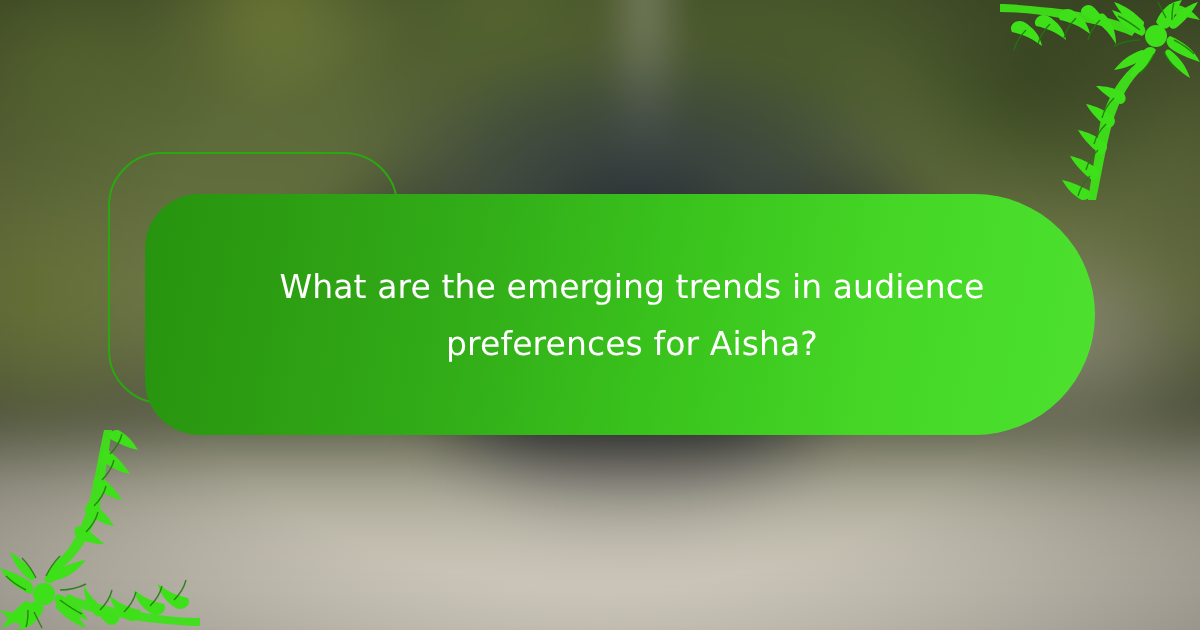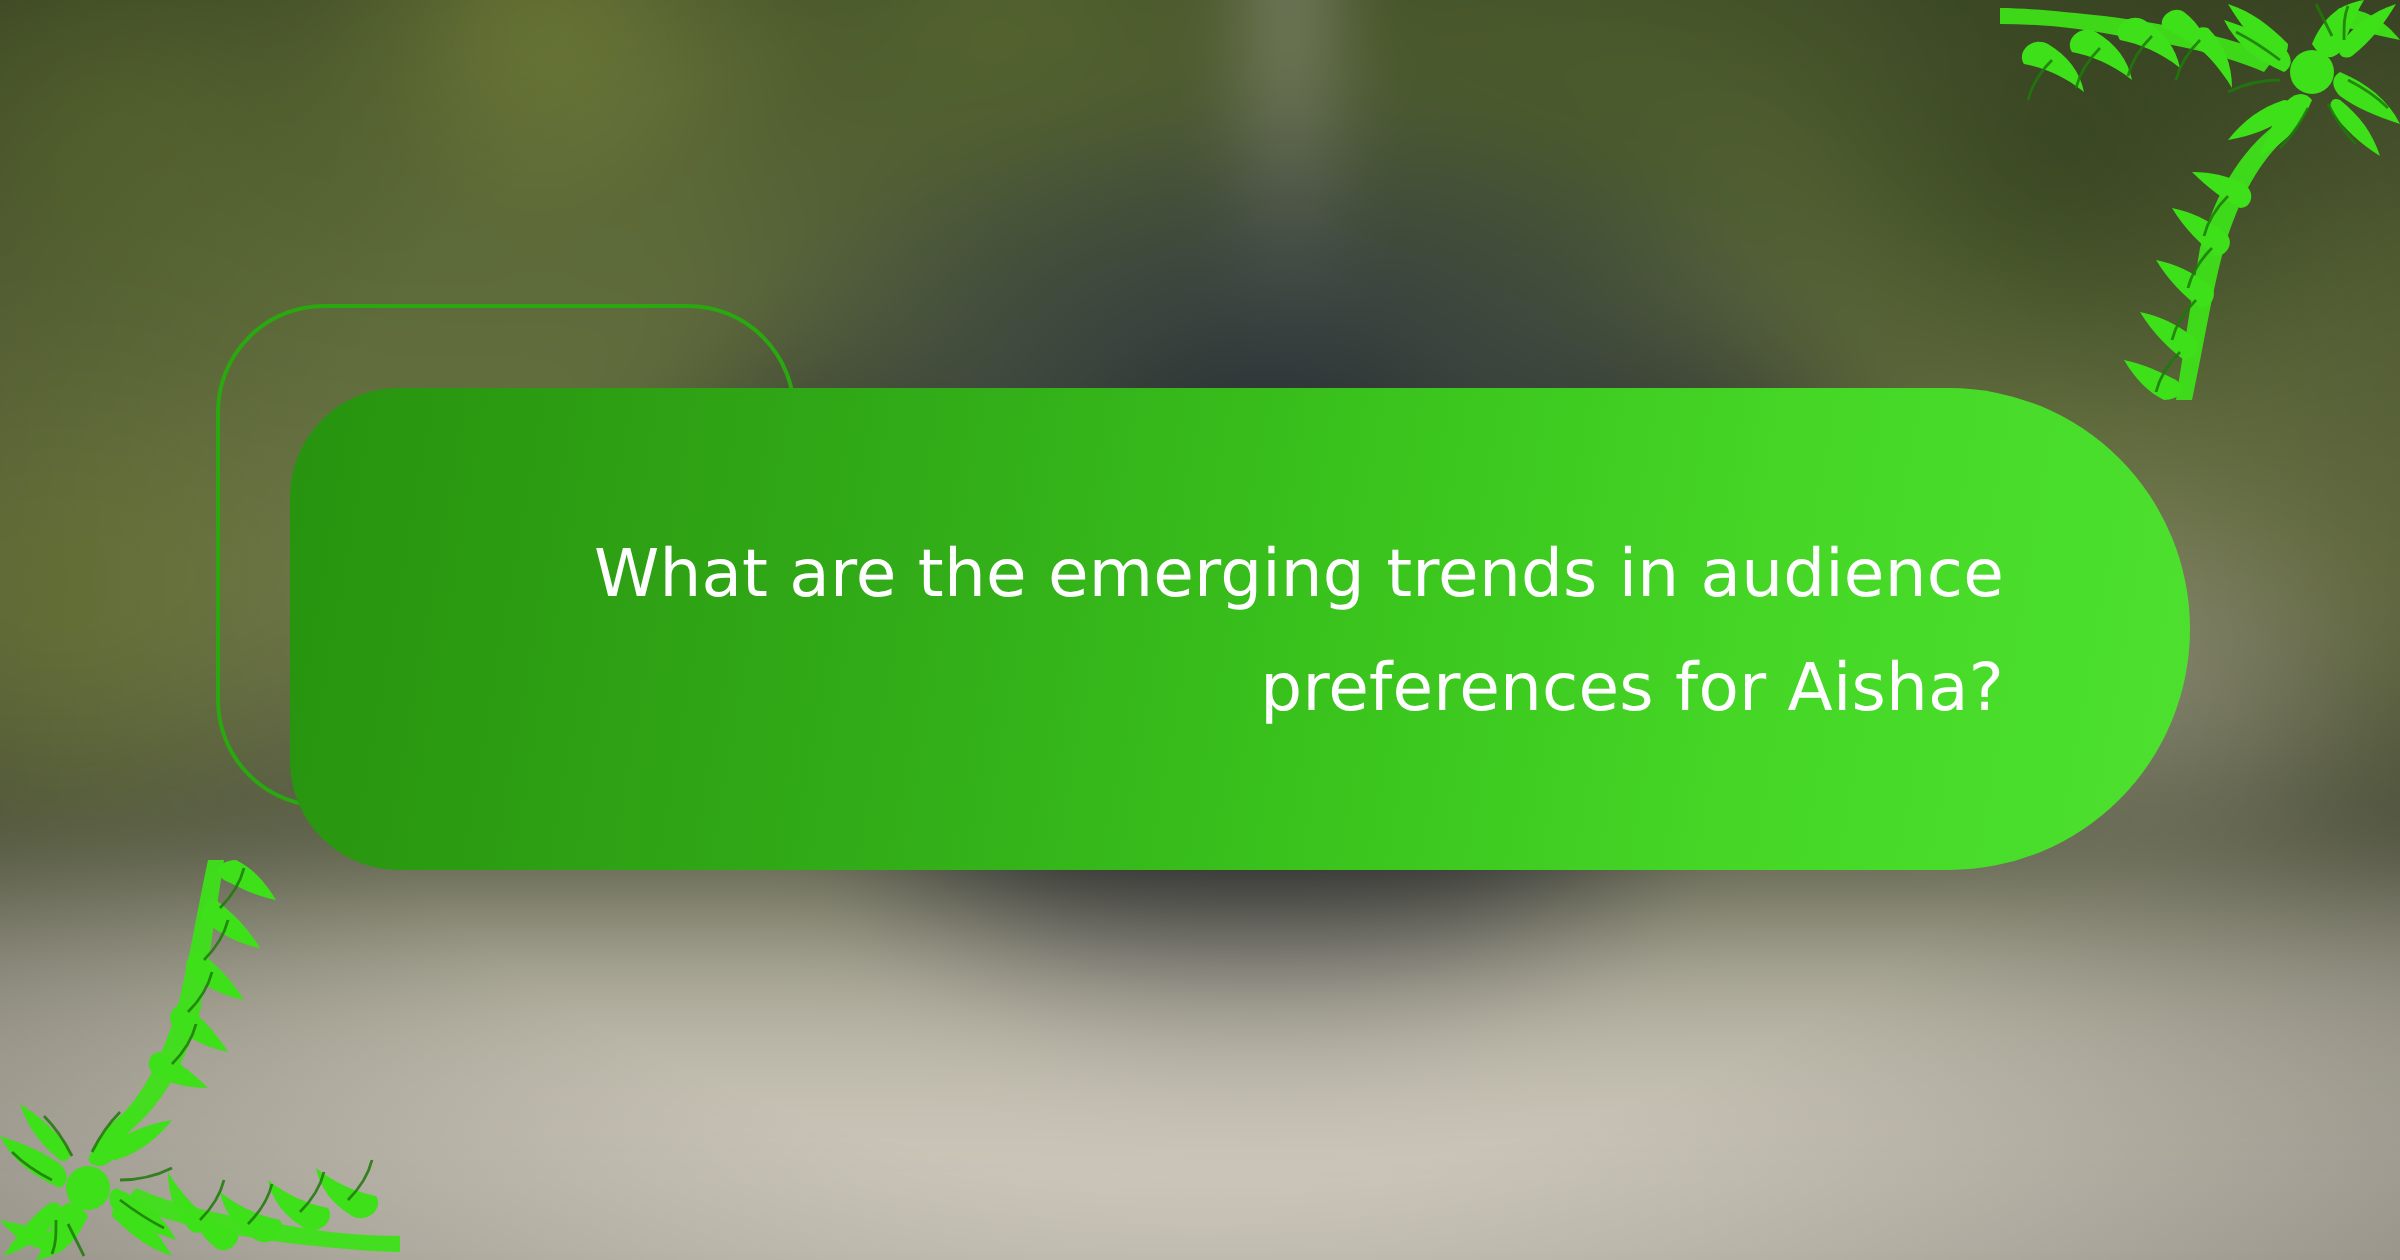--- a/index.html
+++ b/index.html
@@ -98,21 +98,21 @@
     justify-content:center;
     padding:0 72px 0 96px;
   }
 
   .question-text {
     color:#ffffff;
     font-family:"DejaVu Sans", sans-serif;
     font-size:33px;
     font-weight:400;
     line-height:57px;
-    text-align:right;
+    text-align:center;
     letter-spacing:0.1px;
     max-width:740px;
     text-rendering:geometricPrecision;
   }
 </style>
 </head>
 <body>
 
 <div id="stage">
 

